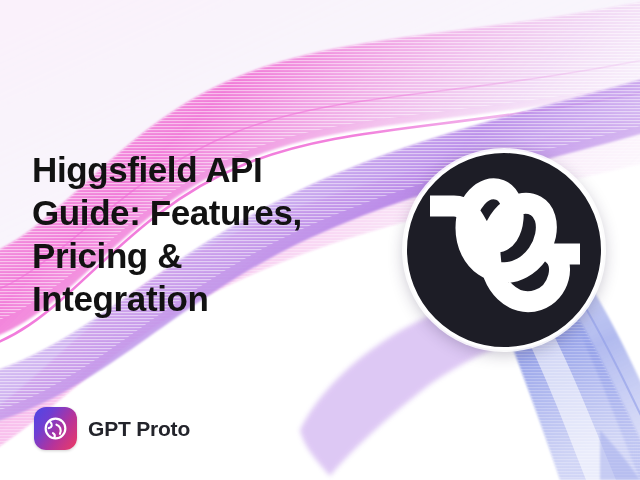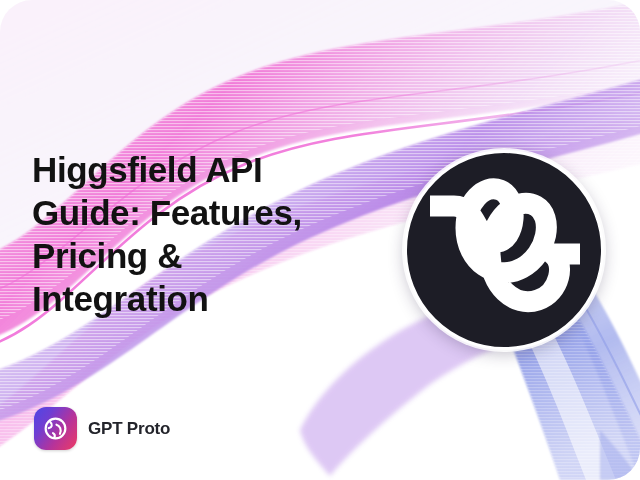--- a/index.html
+++ b/index.html
@@ -7,21 +7,20 @@
     padding: 0;
     background: #ffffff;
   }
   #stage {
     position: relative;
     width: 640px;
     height: 480px;
     overflow: hidden;
     background: #ffffff;
     font-family: "Liberation Sans", sans-serif;
-    border-radius: 32px;
   }
 
   
   #wave-bg {
     position: absolute;
     inset: 0;
     width: 640px;
     height: 480px;
     pointer-events: none;
   }
@@ -55,21 +54,21 @@
     height: 43px;
     border-radius: 12px;
     background: linear-gradient(125deg, #4f46e5 0%, #6d3fd4 28%, #b5339b 62%, #ee3b63 100%);
     display: flex;
     align-items: center;
     justify-content: center;
     box-shadow: 0 1px 3px rgba(0,0,0,0.18);
     flex: none;
   }
   #brand-name {
-    font-size: 17px;
+    font-size: 21px;
     font-weight: 700;
     color: #23242b;
     letter-spacing: -0.2px;
   }
 
   
   #higgsfield-logo {
     position: absolute;
     left: 404px;
     top: 150px;

